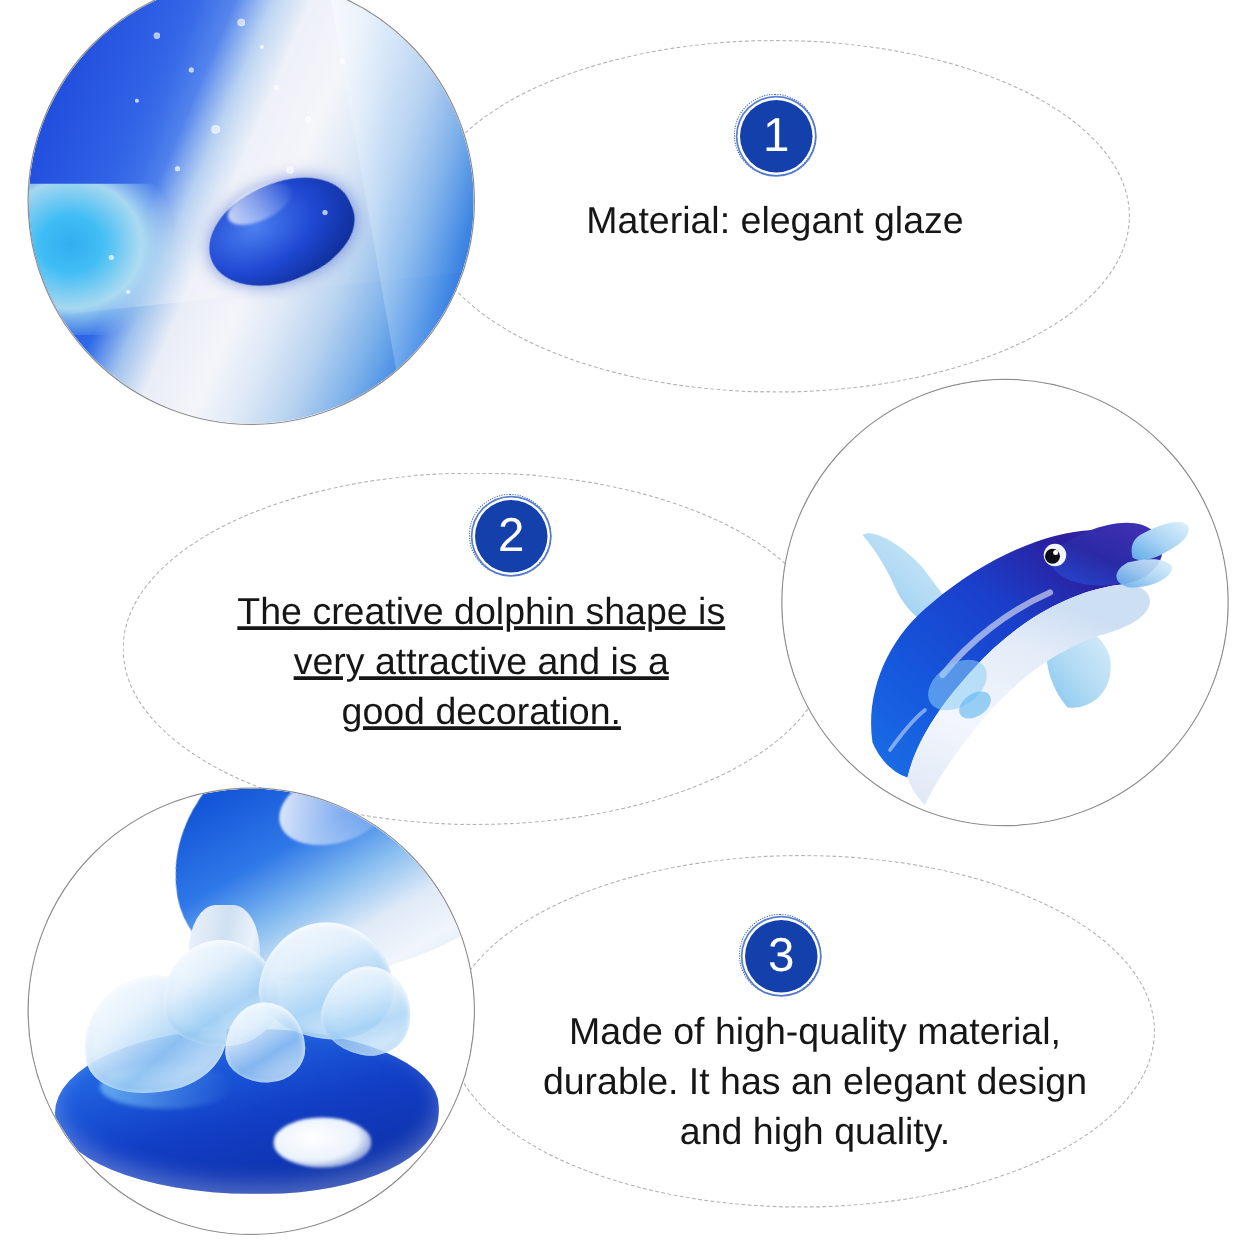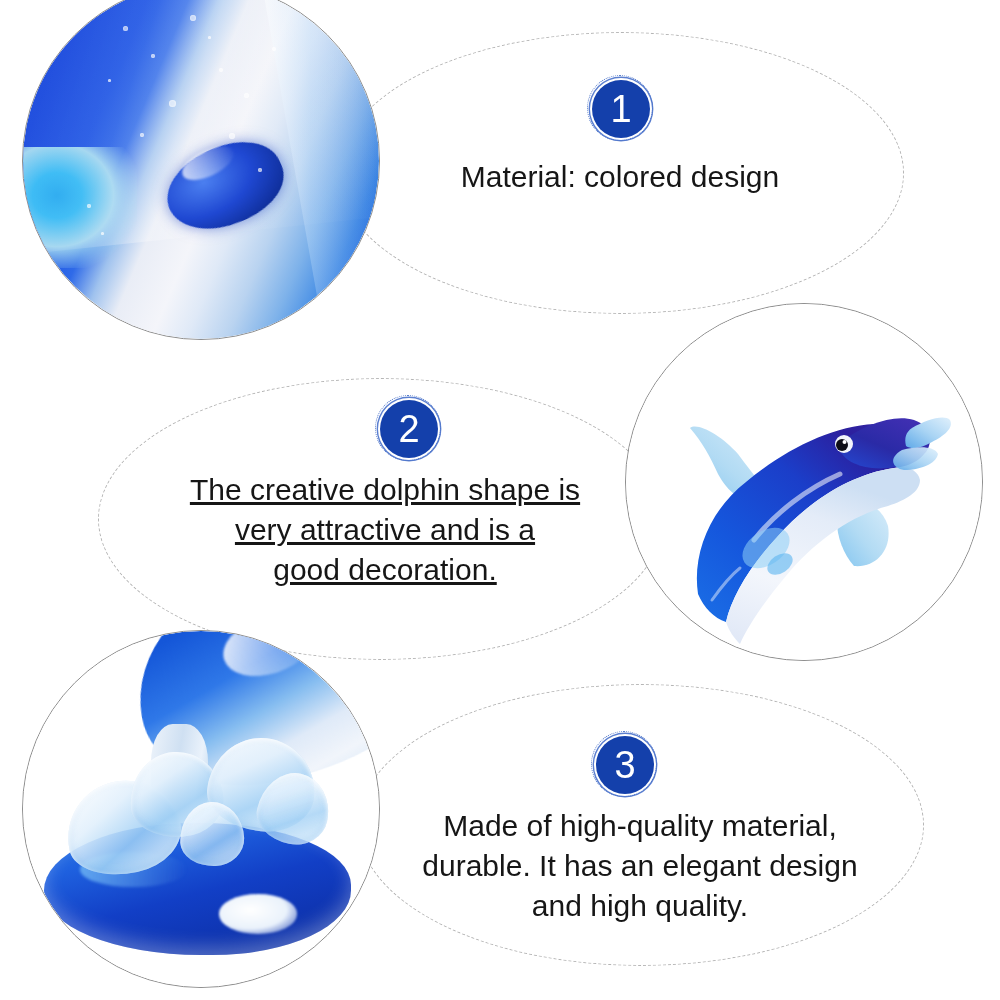--- a/index.html
+++ b/index.html
@@ -66,21 +66,21 @@
     position: absolute;
     text-align: center;
     color: #161616;
     font-size: 30px;
     line-height: 40px;
     z-index: 5;
     white-space: pre-line;
   }
   #caption-1 { left: 405px; top: 157px; width: 430px; }
   #caption-2 { left: 165px; top: 470px; width: 440px; text-decoration: underline; }
-  #caption-3 { left: 380px; top: 806px; width: 520px; text-align: center; }
+  #caption-3 { left: 392px; top: 806px; width: 520px; text-align: center; }
 
   
   .photo-circle {
     position: absolute;
     border-radius: 50%;
     overflow: hidden;
     border: 1px solid #8e8e8e;
     box-sizing: border-box;
     background: #ffffff;
     z-index: 4;
@@ -347,21 +347,21 @@
       <div class="wave" style="left:52%;top:30%;width:30%;height:26%;transform:rotate(6deg);"></div>
       <div class="wave" style="left:44%;top:48%;width:18%;height:18%;transform:rotate(-2deg);opacity:.95;"></div>
       <div class="wave" style="left:66%;top:40%;width:20%;height:20%;transform:rotate(12deg);opacity:.9;"></div>
     </div>
   </div>
 
   <div class="badge" id="badge-1">1</div>
   <div class="badge" id="badge-2">2</div>
   <div class="badge" id="badge-3">3</div>
 
-  <div class="caption" id="caption-1">Material: colored design</div>
+  <div class="caption" id="caption-1">Material: elegant glaze</div>
   <div class="caption" id="caption-2">The creative dolphin shape is
 very attractive and is a
 good decoration.</div>
   <div class="caption" id="caption-3">Made of high-quality material,
 durable. It has an elegant design
 and high quality.</div>
 
 </div>
 
 </body></html>

